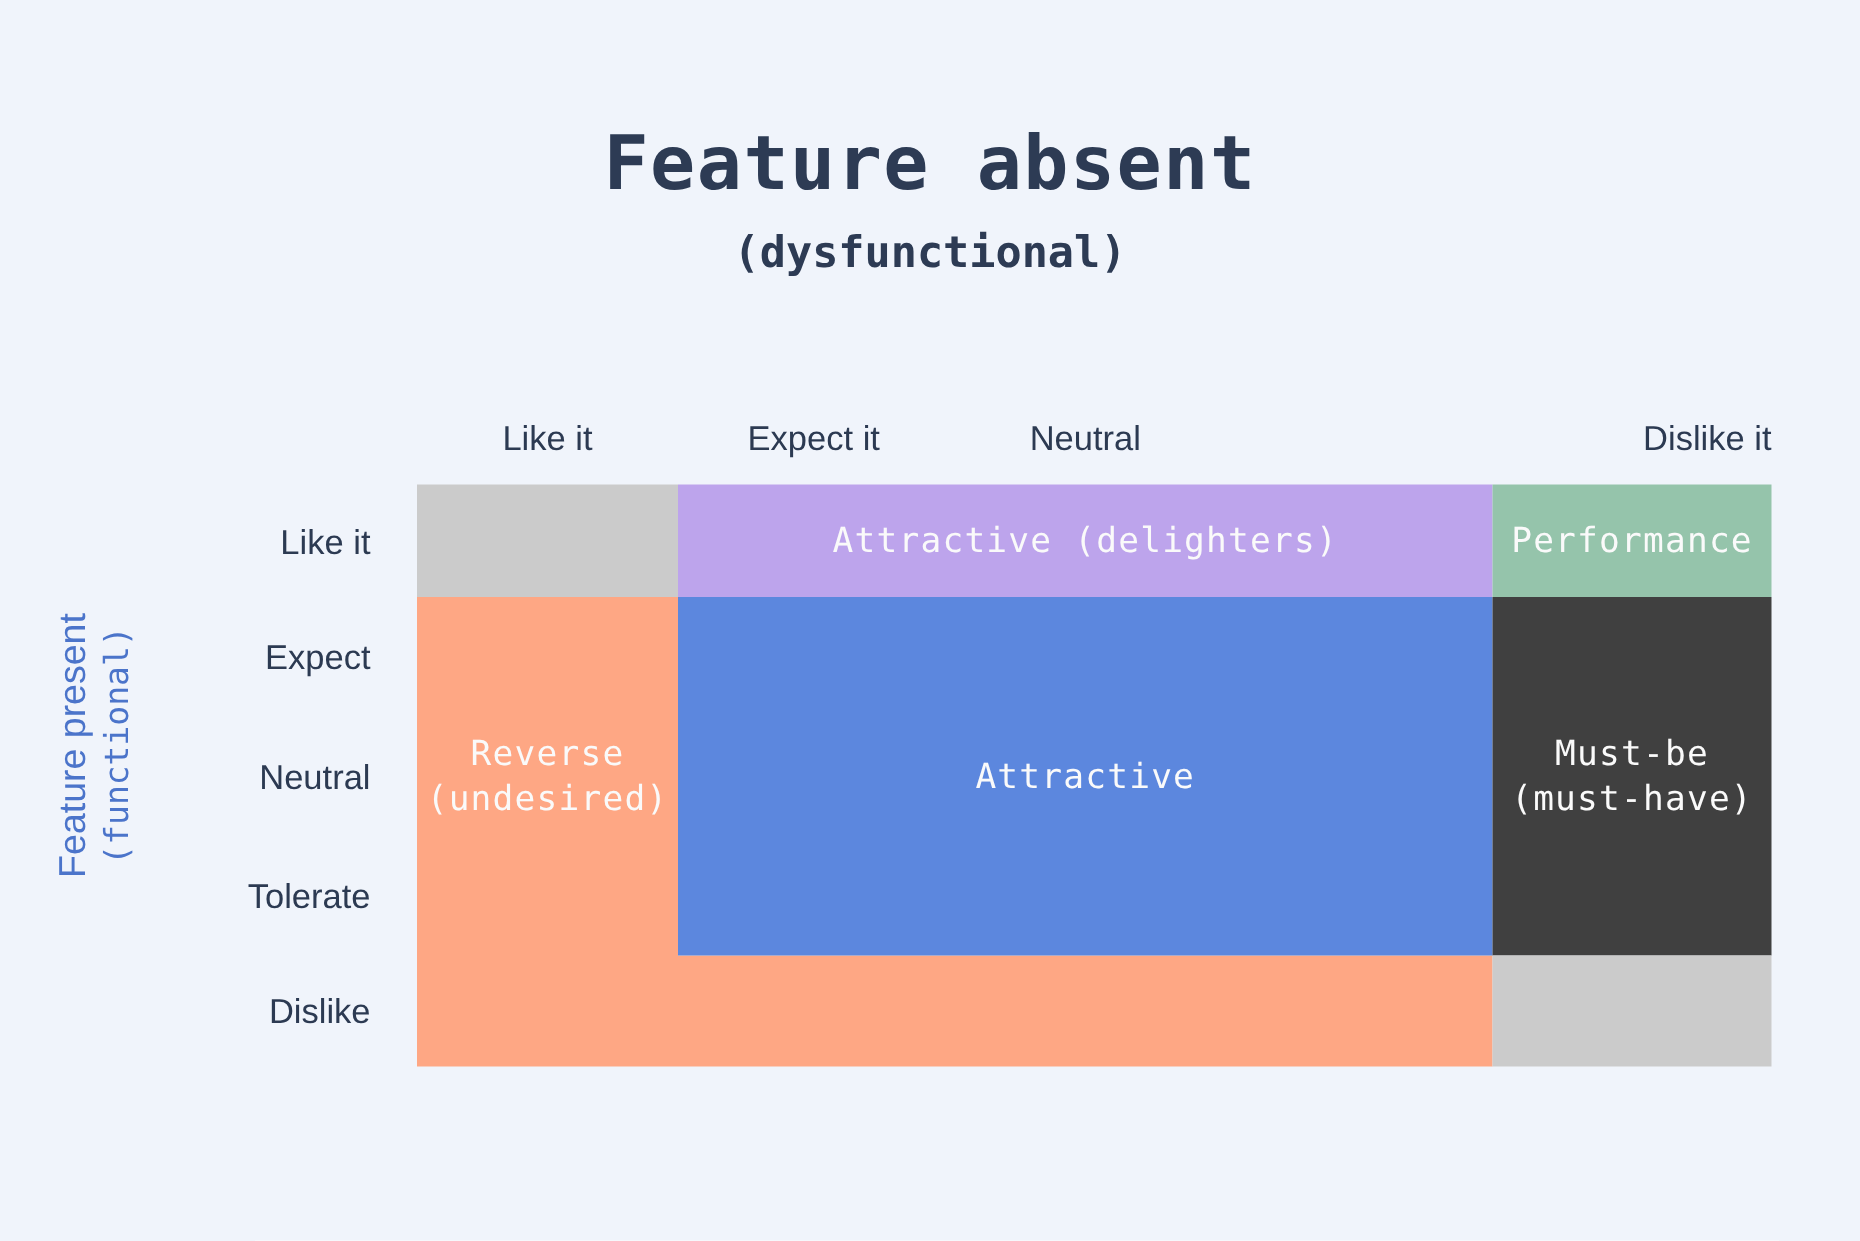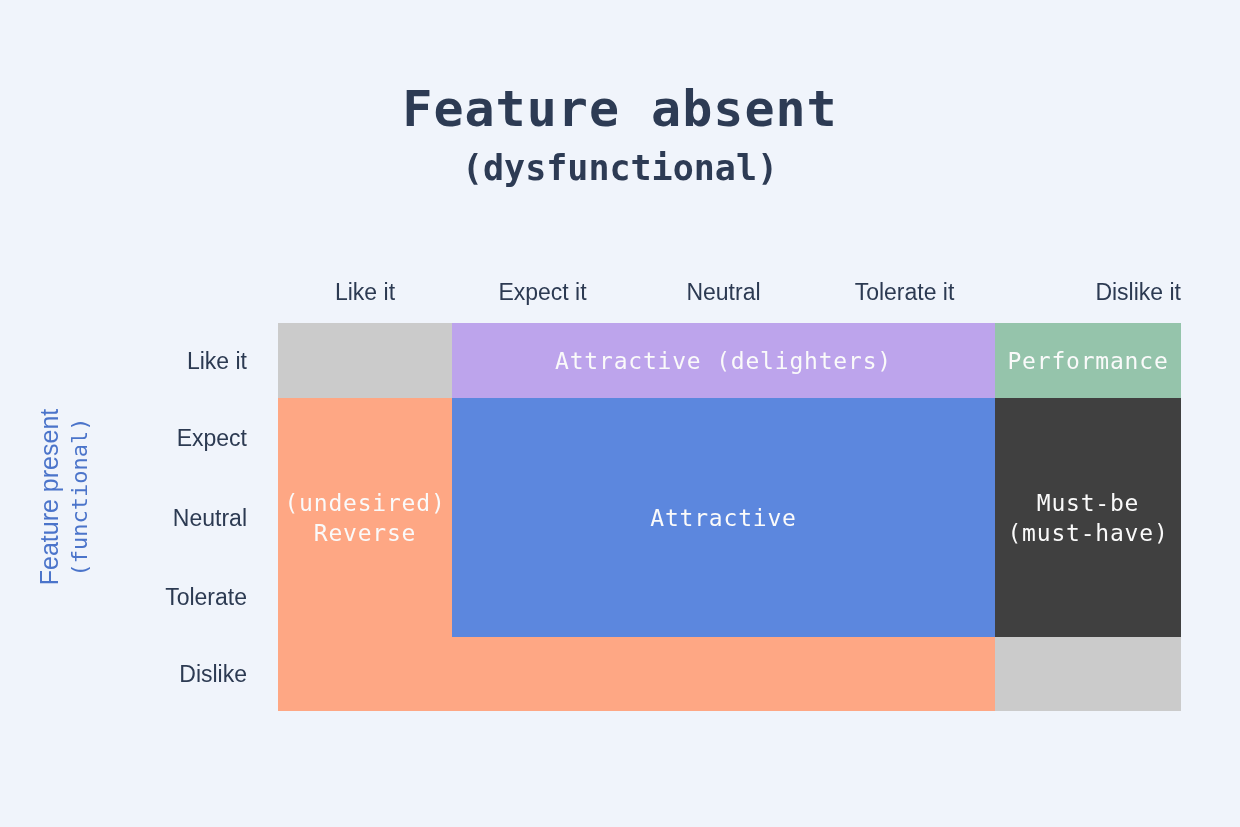--- a/index.html
+++ b/index.html
@@ -32,21 +32,21 @@
     color: #2d3b54;
     letter-spacing: 1px;
   }
   .subtitle {
     position: absolute;
     left: 0; top: 148px;
     width: 1240px;
     text-align: center;
     font-family: "DejaVu Sans Mono", monospace;
     font-weight: 700;
-    font-size: 35px;
+    font-size: 29px;
     line-height: 40px;
     color: #2d3b54;
   }
   
   .y-axis-label {
     position: absolute;
     left: 64px; top: 497px;
     transform: translate(-50%, -50%) rotate(-90deg);
     text-align: center;
     white-space: nowrap;
@@ -141,21 +141,20 @@
   <div class="subtitle">(dysfunctional)</div>
 
   <div class="y-axis-label">
     <span class="l1">Feature present</span>
     <span class="l2">(functional)</span>
   </div>
 
   <div class="col-header c1">Like it</div>
   <div class="col-header c2">Expect it</div>
   <div class="col-header c3">Neutral</div>
-  <div class="col-header c4">Tolerate it</div>
   <div class="col-header c5">Dislike it</div>
 
   <div class="row-header r1">Like it</div>
   <div class="row-header r2">Expect</div>
   <div class="row-header r3">Neutral</div>
   <div class="row-header r4">Tolerate</div>
   <div class="row-header r5">Dislike</div>
 
   <div class="grid">
     <div class="region rg-gray-tl" style="background-color: rgb(203, 203, 203);"></div>
@@ -179,19 +178,19 @@
       <div>
         <span>Must-be</span>
         <span>(must-have)</span>
       </div>
     </div>
 
     <div class="region rg-gray-br" style="background-color: rgb(203, 203, 203);"></div>
 
     <div class="region rg-reverse-label two-line">
       <div>
+        <span>Reverse</span>
         <span>(undesired)</span>
-        <span>Reverse</span>
       </div>
     </div>
   </div>
 
 </div>
 
 </body></html>

